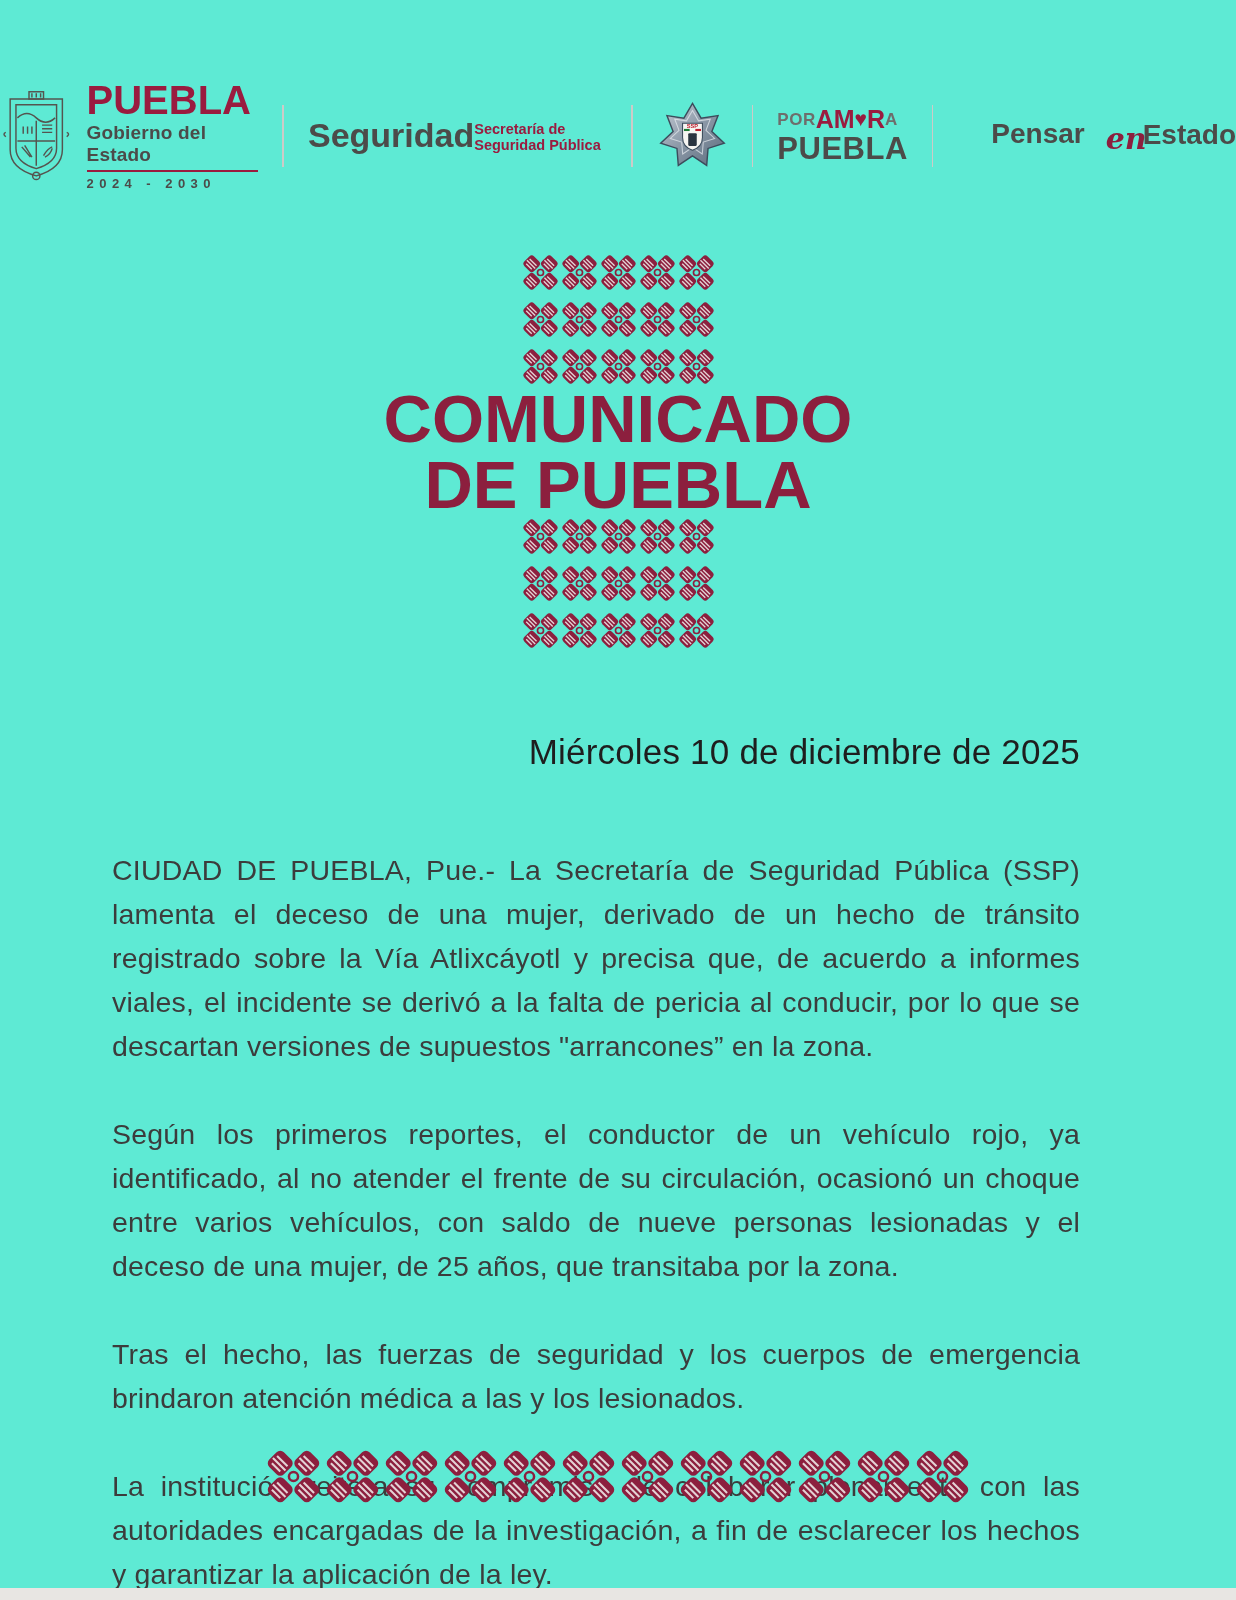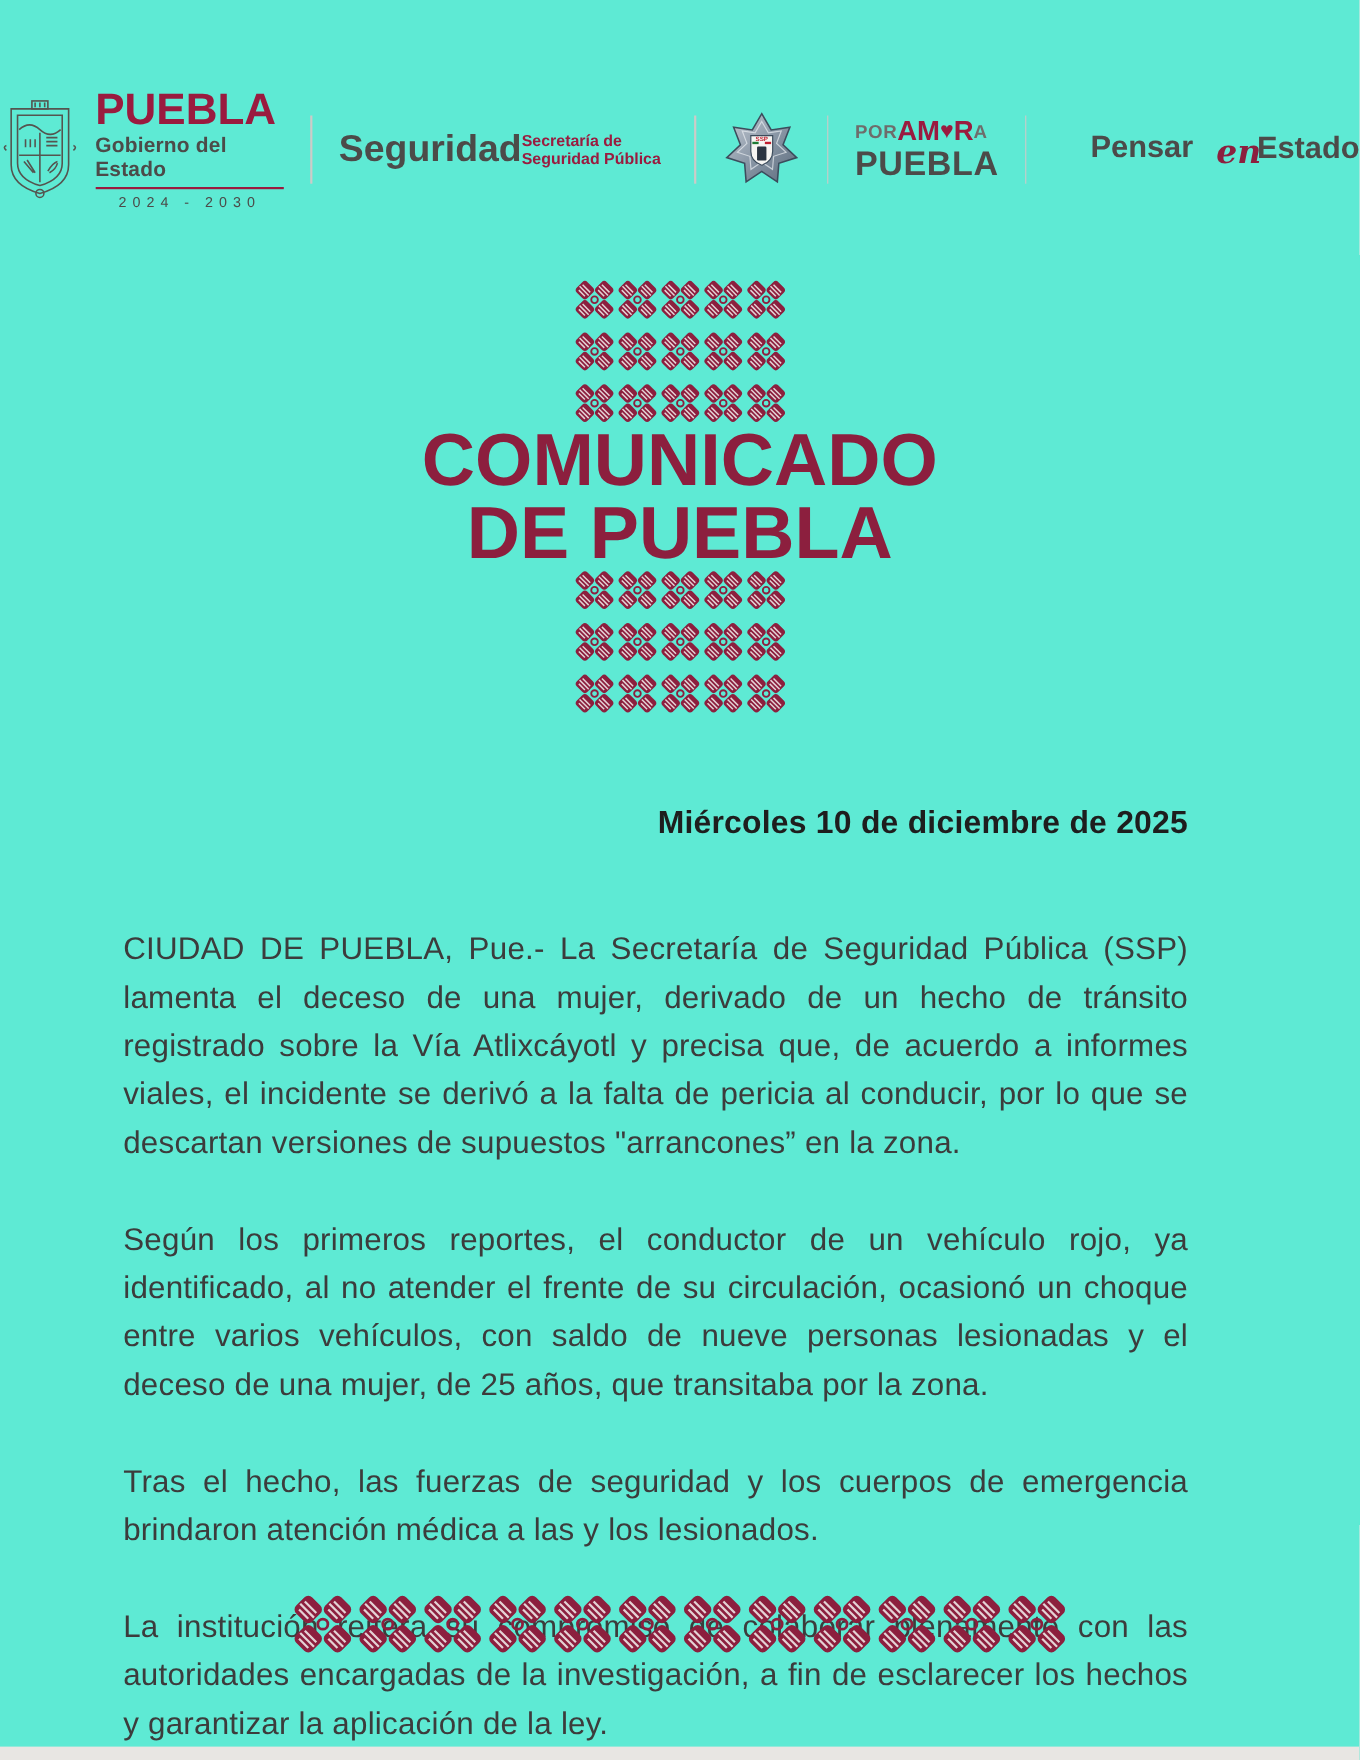--- a/index.html
+++ b/index.html
@@ -22,21 +22,21 @@
     justify-content:center;
     gap:24px;
   }
   .hdr-divider { width:2px; height:62px; background:#CDCBC7; }
   .logo-puebla { display:flex; align-items:center; gap:14px; }
   .coat-svg { display:block; }
   .puebla-text { display:flex; flex-direction:column; }
   .puebla-title { font-size:40px; font-weight:bold; letter-spacing:0px; color:#9A1B3F; line-height:1; }
   .puebla-sub { font-size:19px; font-weight:bold; color:#4C4B49; margin-top:2px; letter-spacing:.2px; }
   .puebla-rule { height:2px; background:#9A1B3F; margin-top:4px; }
-  .puebla-years { font-size:13px; font-weight:normal; color:#4C4B49; letter-spacing:.42em; margin-top:4px;text-align:center; }
+  .puebla-years { font-size:13px; font-weight:bold; color:#4C4B49; letter-spacing:.42em; margin-top:4px; }
 
   .logo-seguridad { display:flex; flex-direction:row; }
   .seg-title { font-size:34px; font-weight:bold; color:#4C4B49; line-height:1.05; }
   .seg-sub { font-size:14.5px; font-weight:bold; color:#9A1B3F; margin-top:3px; }
 
   .logo-poramor { display:flex; flex-direction:column; align-items:flex-start; line-height:1; }
   .pa-line1 { display:flex; align-items:center; }
   .pa-small { font-size:17px; font-weight:bold; color:#6E6D6B; letter-spacing:.5px; }
   .pa-amor { font-size:25px; font-weight:bold; color:#9A1B3F; letter-spacing:0; }
   .pa-heart { font-size:21px; color:#9A1B3F; position:relative; top:-1px; }
@@ -66,22 +66,22 @@
     font-size:67px;
     line-height:.98;
     letter-spacing:0px;
   }
 
   
   .content { padding:0 156px 0 112px; }
   .date-line {
     margin-top:82px;
     text-align:right;
-    font-size:29px;
-    font-weight:bold;
+    font-size:35px;
+    font-weight:normal;
     color:#1E1E1E;
     letter-spacing:.2px;
   }
   .body-text { margin-top:76px; }
   .body-text p {
     font-size:28.5px;
     line-height:44px;
     text-align:justify;
     color:#3C3C3C;
     margin-bottom:44px;

